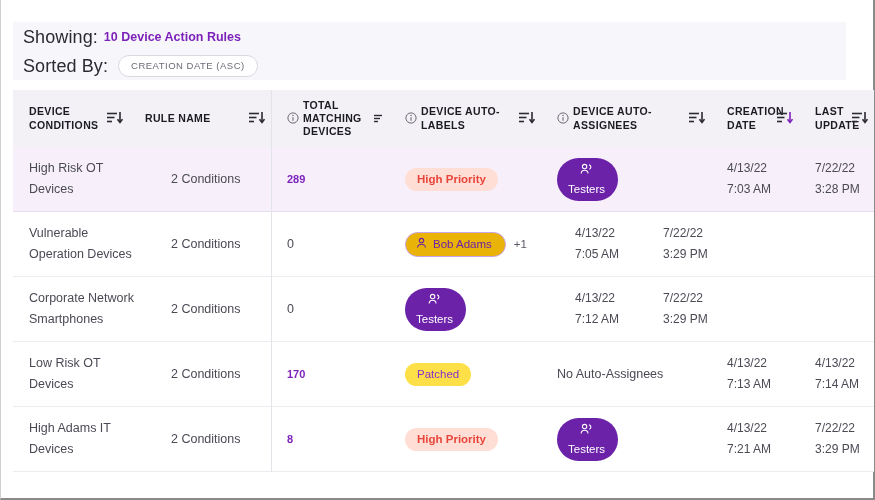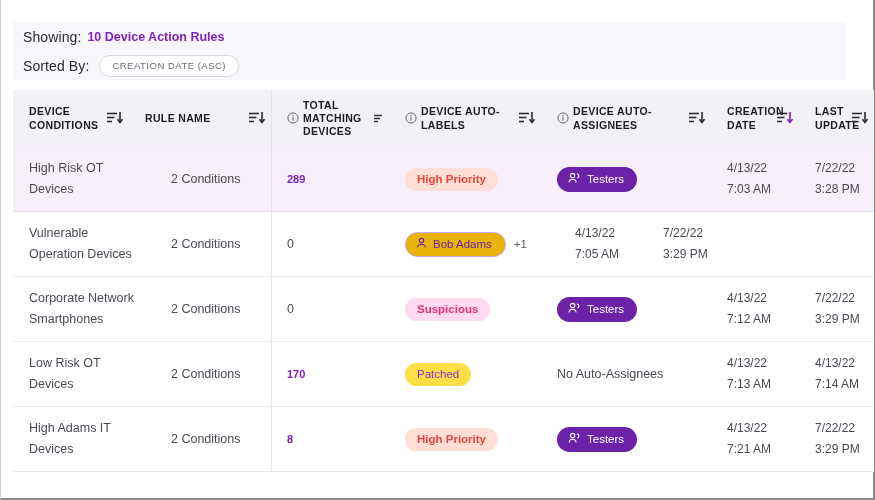--- a/index.html
+++ b/index.html
@@ -26,21 +26,21 @@
     background: #f7f7fb;
   }
   #filter-band .line {
     display: flex;
     align-items: center;
     padding-left: 10px;
   }
   #showing-line { height: 30px; }
   #sorted-line { height: 28px; }
   .muted-label {
-    font-size: 14px;
+    font-size: 18px;
     color: #2a2a33;
     letter-spacing: .1px;
   }
   #showing-value {
     font-size: 12.5px;
     font-weight: bold;
     color: #7d22ba;
     margin-left: 6px;
   }
   #sort-chip {
@@ -179,20 +179,21 @@
   .pill-solid {
     display: inline-flex;
     align-items: center;
     gap: 6px;
     background: #6b21a8;
     color: #ffffff;
     border-radius: 999px;
     font-size: 11.5px;
     padding: 5px 13px 6px 11px;
     white-space: nowrap;
+    flex-direction: column;
   }
   .pill-outline {
     display: inline-flex;
     align-items: center;
     gap: 6px;
     background: #eab308;
     color: #6b21a8;
     border: 1px solid #c9a4e6;
     border-radius: 999px;
     font-size: 11.5px;
@@ -448,23 +449,20 @@
     <div class="row body-row r3">
       <div class="cell c-name">
           <span class="cell-text name-text">Corporate Network Smartphones</span>
         </div>
       <div class="cell c-cond">
           <span class="cell-text">2 Conditions</span>
         </div>
       <div class="cell c-total">
           <span class="num-plain">0</span>
         </div>
-      <div class="cell c-labels">
-          <span class="badge badge-suspicious">Suspicious</span>
-        </div>
       <div class="cell c-assign">
         <div class="assign-wrap">
           <span class="pill-solid">
             <span>
               <svg width="13" height="12" viewBox="0 0 13 12">
                   <circle cx="4.6" cy="3.6" r="2.2" fill="none" stroke="#ffffff" stroke-width="1.1"></circle>
                   <path d="M1.2 10.4c0-2 1.6-3.2 3.4-3.2s3.4 1.2 3.4 3.2" fill="none" stroke="#ffffff" stroke-width="1.1"></path>
                   <path d="M9 1.8c1.2.3 1.9 1.2 1.9 2.3 0 1-.6 1.8-1.5 2.2" fill="none" stroke="#ffffff" stroke-width="1.1"></path>
                 </svg>
             </span>

